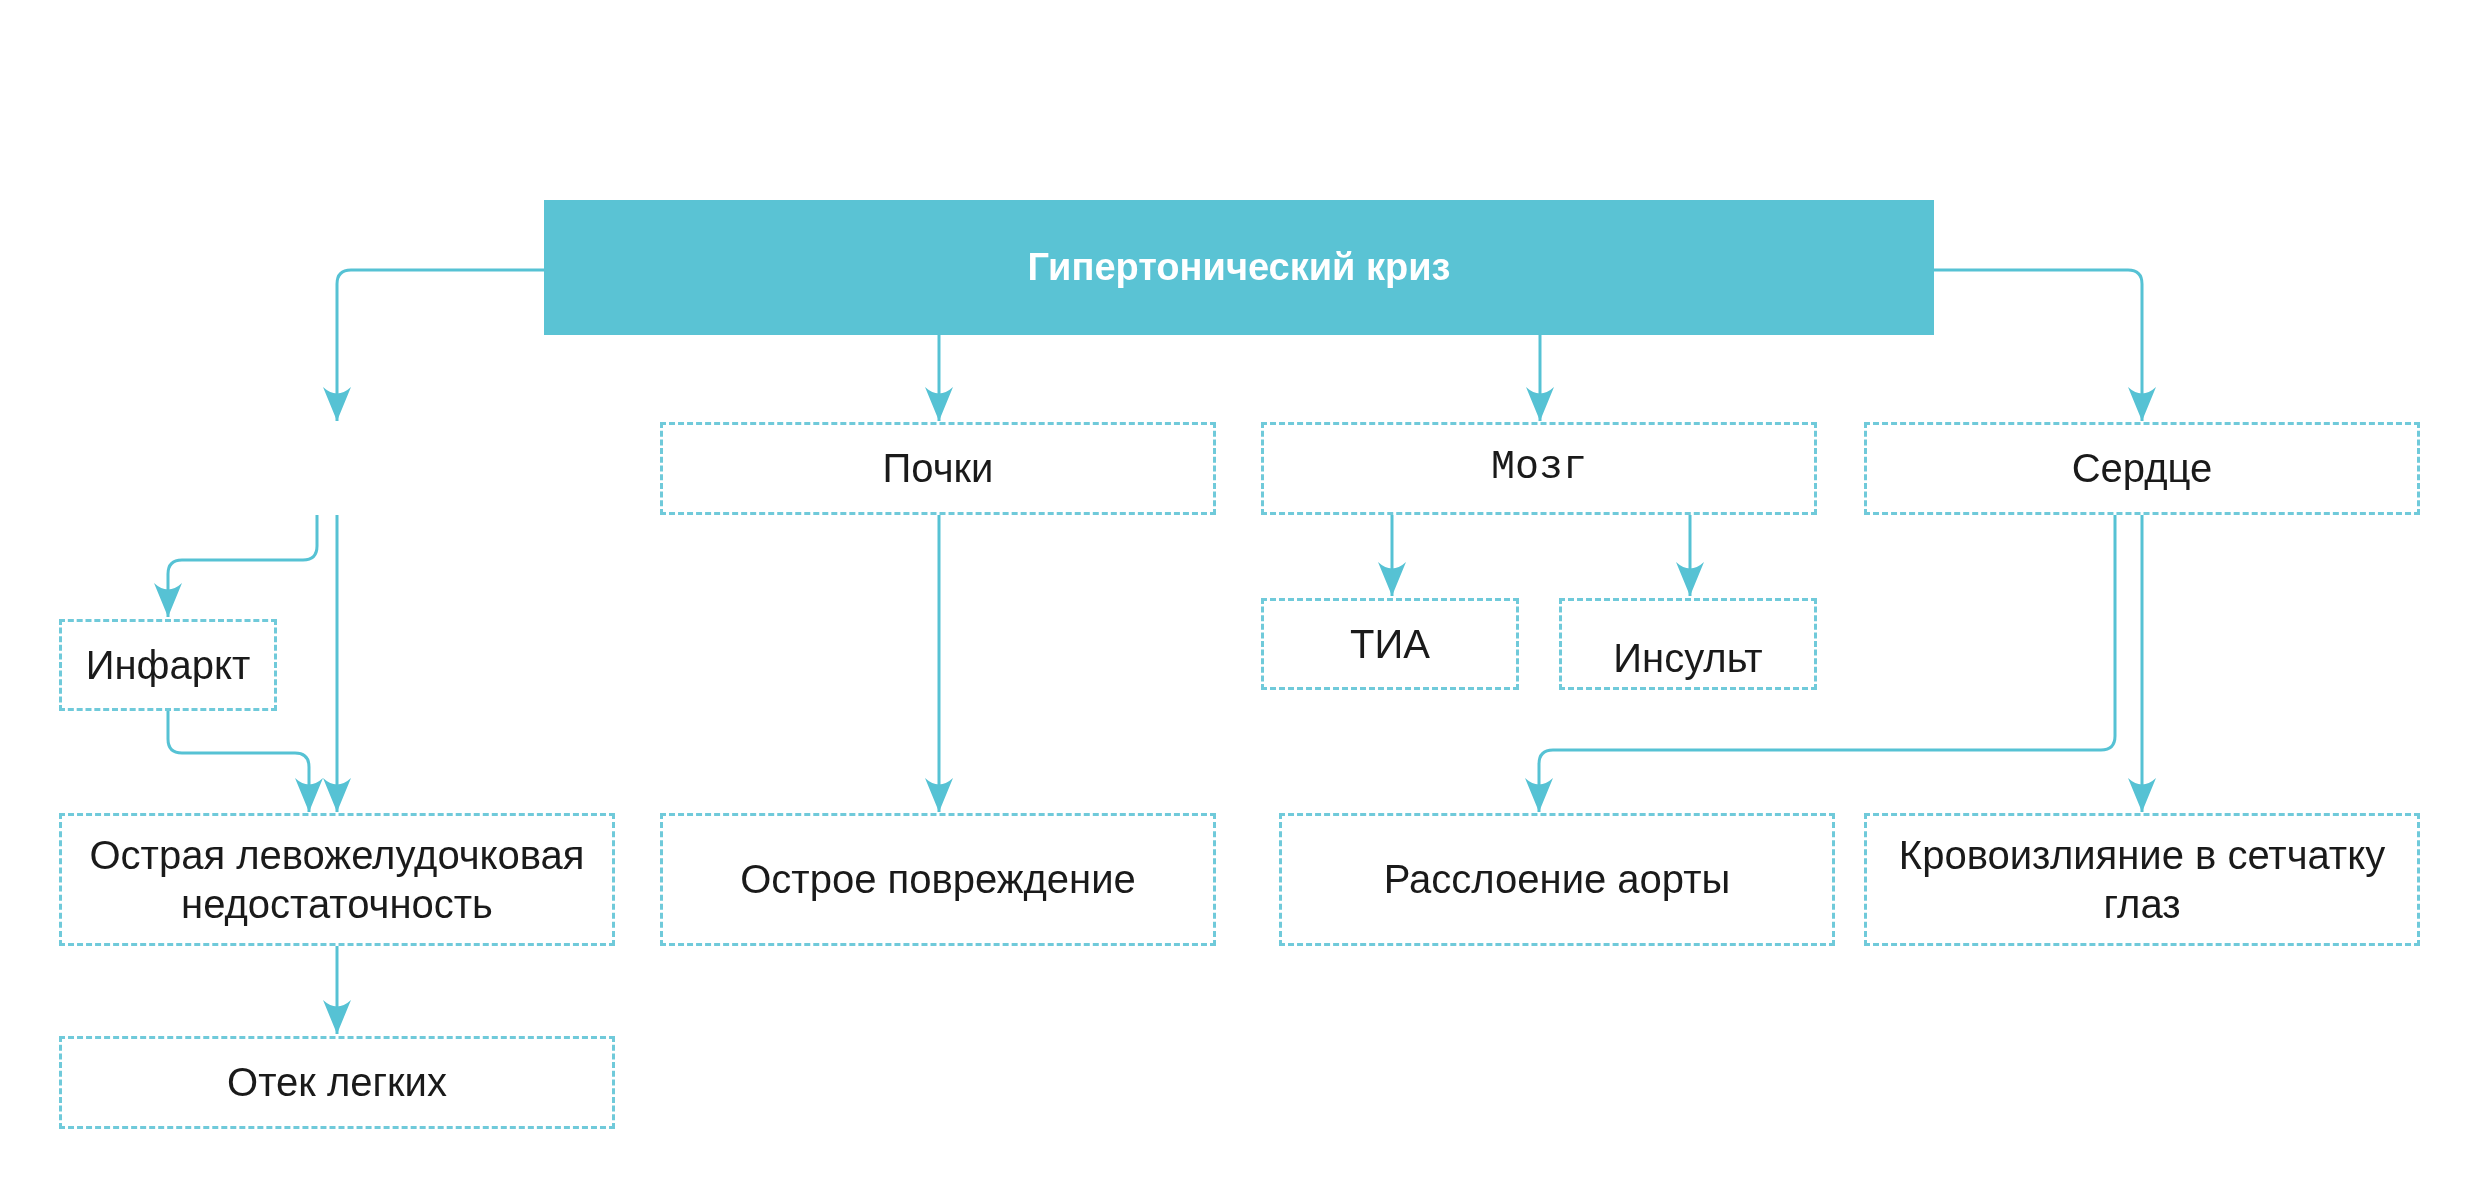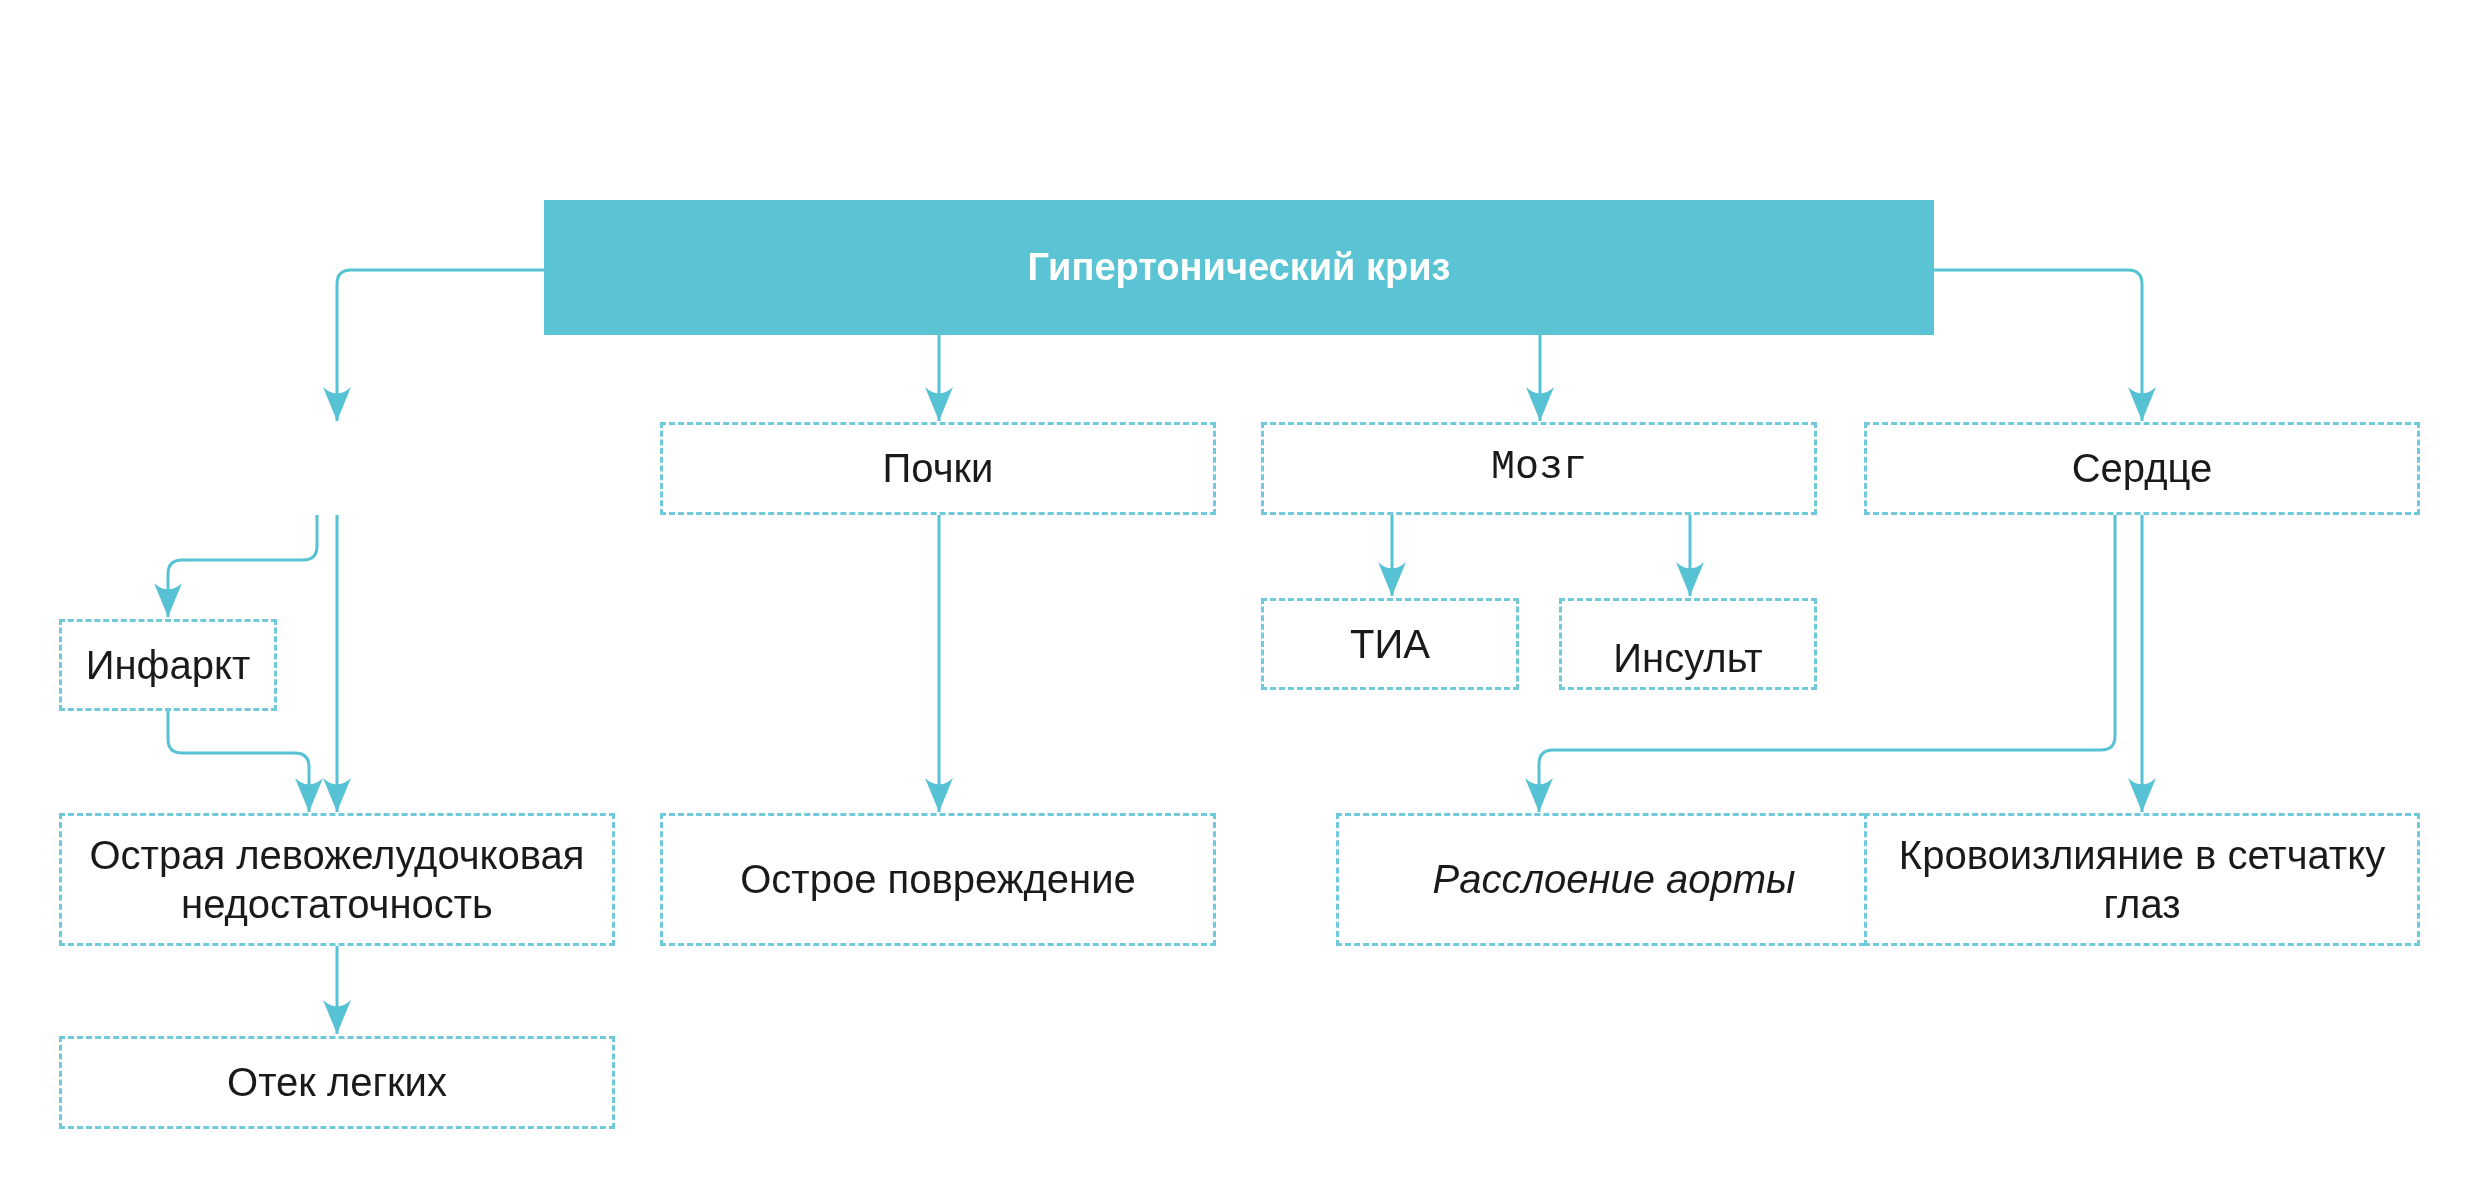--- a/index.html
+++ b/index.html
@@ -104,21 +104,21 @@
   <div class="node dashed" style="left:1559px;top:598px;width:258px;height:92px;align-items:flex-end;">
     <span>Инсульт</span>
   </div>
 
   <div class="node dashed" style="left:59px;top:813px;width:556px;height:133px;">
     <span>Острая левожелудочковая недостаточность</span>
   </div>
   <div class="node dashed" style="left:660px;top:813px;width:556px;height:133px;">
     <span>Острое повреждение</span>
   </div>
-  <div class="node dashed" style="left:1336px;top:813px;width:556px;height:133px;font-style:italic;">
+  <div class="node dashed" style="left:1279px;top:813px;width:556px;height:133px;">
     <span>Расслоение аорты</span>
   </div>
   <div class="node dashed" style="left:1864px;top:813px;width:556px;height:133px;text-align:center;">
     <span>Кровоизлияние в сетчатку глаз</span>
   </div>
 
   <div class="node dashed" style="left:59px;top:1036px;width:556px;height:93px;">
     <span>Отек легких</span>
   </div>
 

